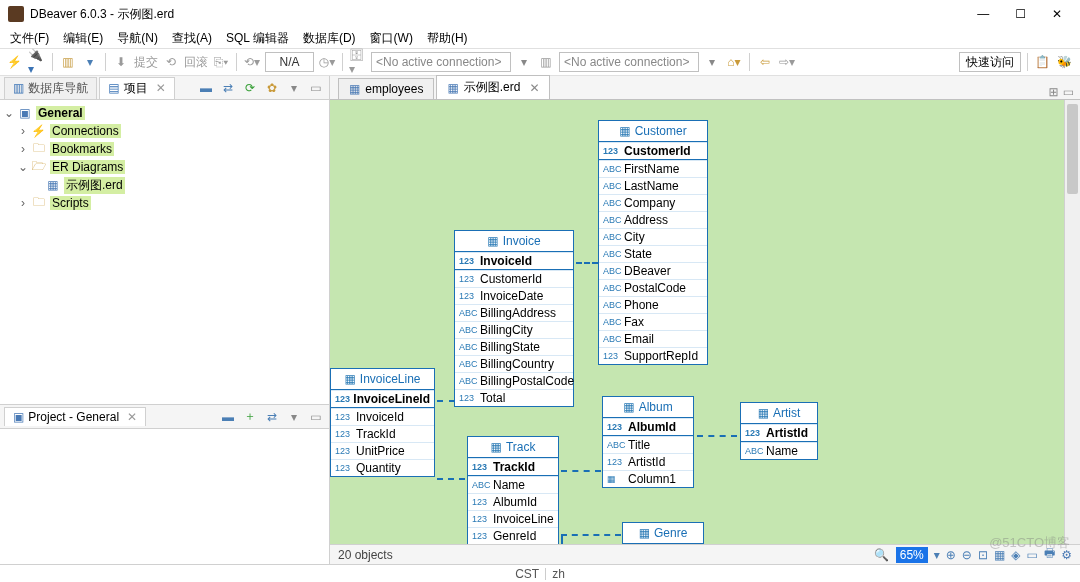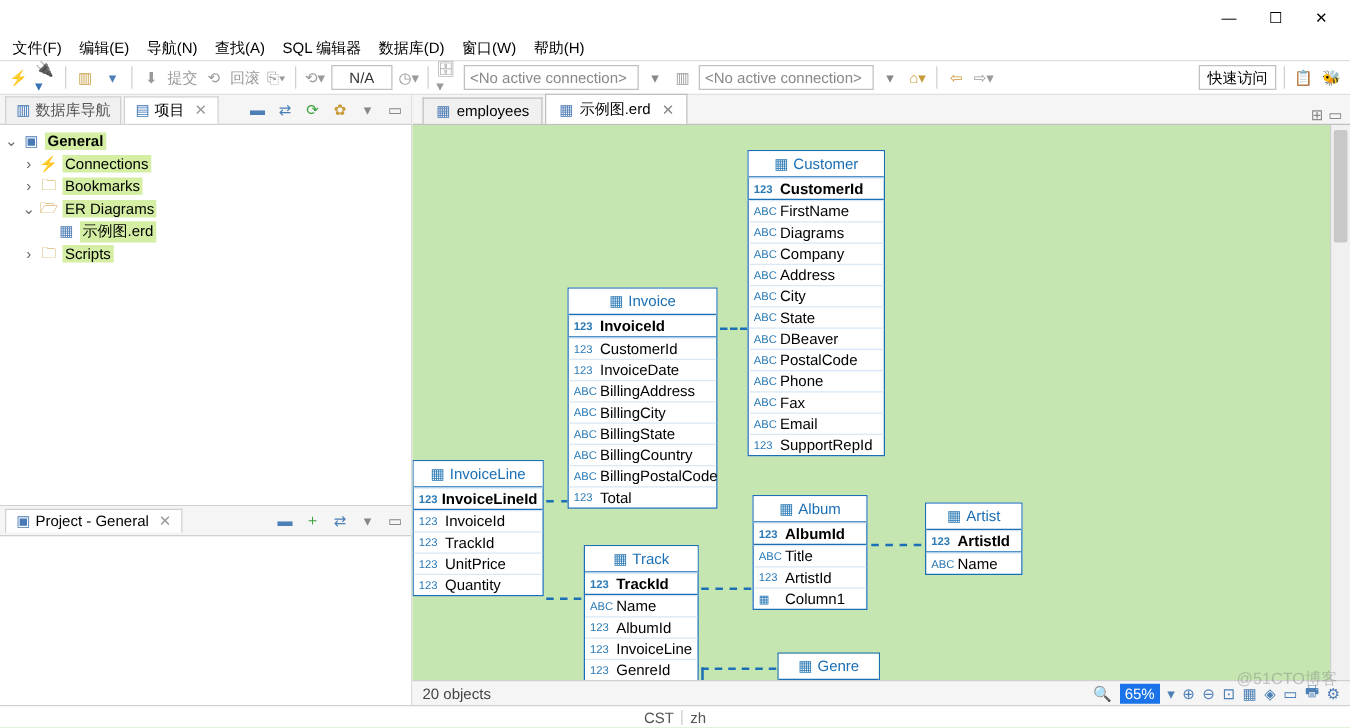--- a/index.html
+++ b/index.html
@@ -46,20 +46,24 @@
 .statusbar { height: 20px; border-top: 1px solid #d0d0d0; display: flex; align-items: center; padding: 0 8px; font-size: 11px; color: #444; background: #f5f5f5; }
 .statusbar .right-tools { margin-left: auto; display: flex; align-items: center; gap: 6px; color: #4b7fb5; }
 .zoom { background: #1a73e8; color: #fff; padding: 1px 4px; }
 .bottombar { height: 18px; border-top: 1px solid #d0d0d0; display: flex; align-items: center; justify-content: center; gap: 6px; font-size: 11px; color: #555; }
 .watermark { position: absolute; right: 10px; bottom: 30px; color: rgba(120,120,120,0.4); font-size: 13px; pointer-events: none; }
 </style>
 </head>
 <body>
 
 <div class="titlebar">
+  <div class="title">
+    <span style="width:16px;height:16px;background:#5a3a22;border-radius:2px;display:inline-block;"></span>
+    <span>DBeaver 6.0.3 - 示例图.erd</span>
+  </div>
   <div class="winbtns">
     <span>—</span>
     <span>☐</span>
     <span>✕</span>
   </div>
 </div>
 
 <div class="menubar">
   <span>文件(F)</span>
   <span>编辑(E)</span>
@@ -224,21 +228,21 @@
           <div class="row pk">
             <span class="ctype">123</span>
             <span>CustomerId</span>
           </div>
           <div class="row">
             <span class="ctype">ABC</span>
             <span>FirstName</span>
           </div>
           <div class="row">
             <span class="ctype">ABC</span>
-            <span>Diagrams</span>
+            <span>LastName</span>
           </div>
           <div class="row">
             <span class="ctype">ABC</span>
             <span>Company</span>
           </div>
           <div class="row">
             <span class="ctype">ABC</span>
             <span>Address</span>
           </div>
           <div class="row">

